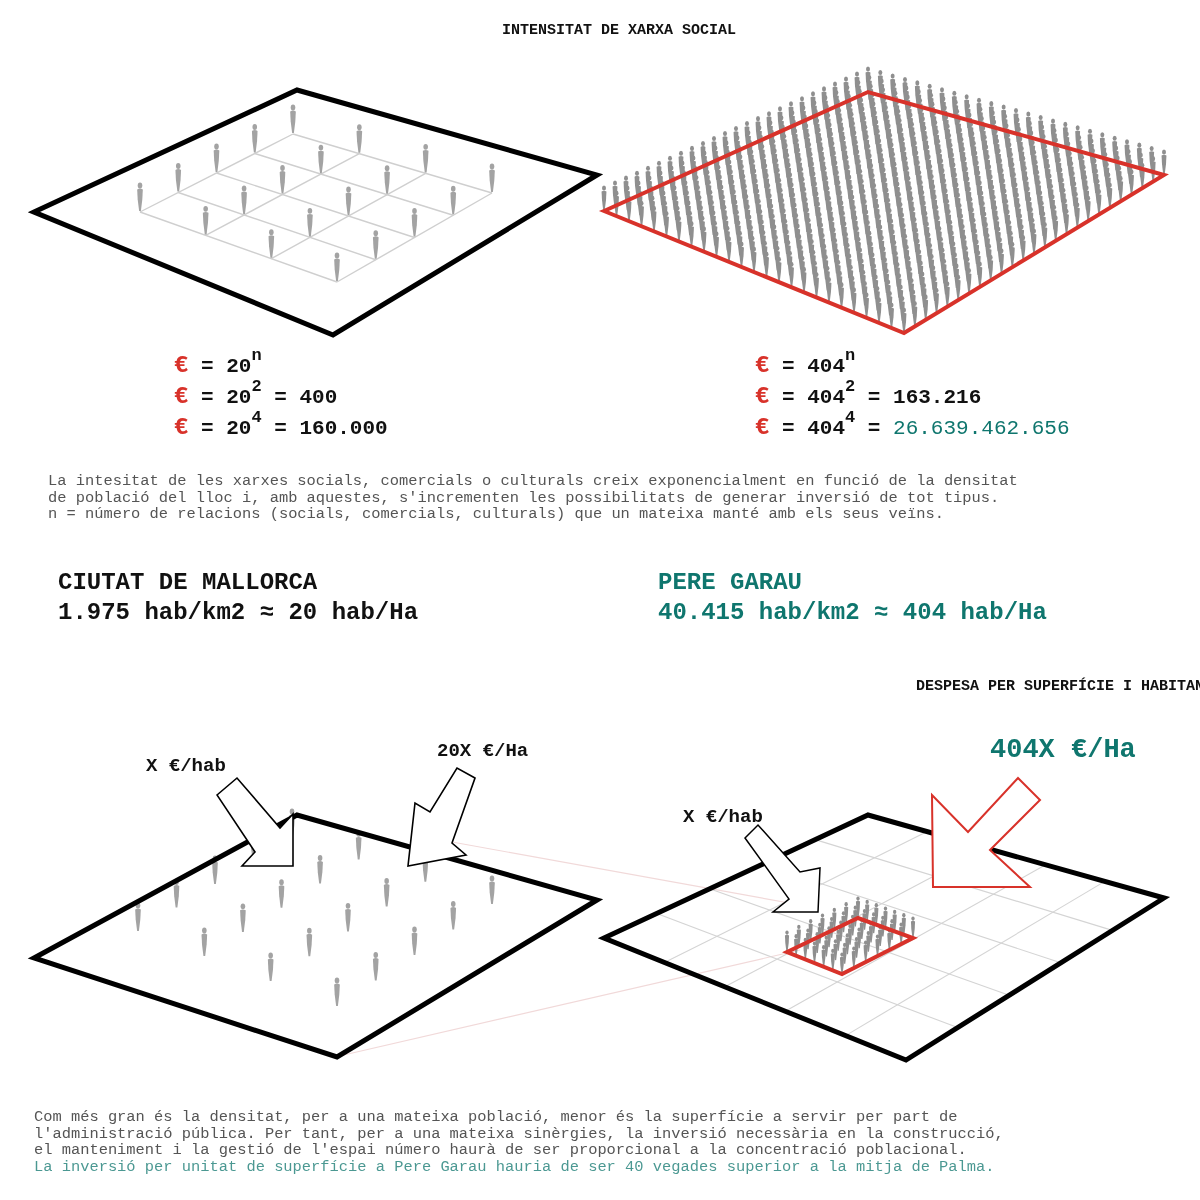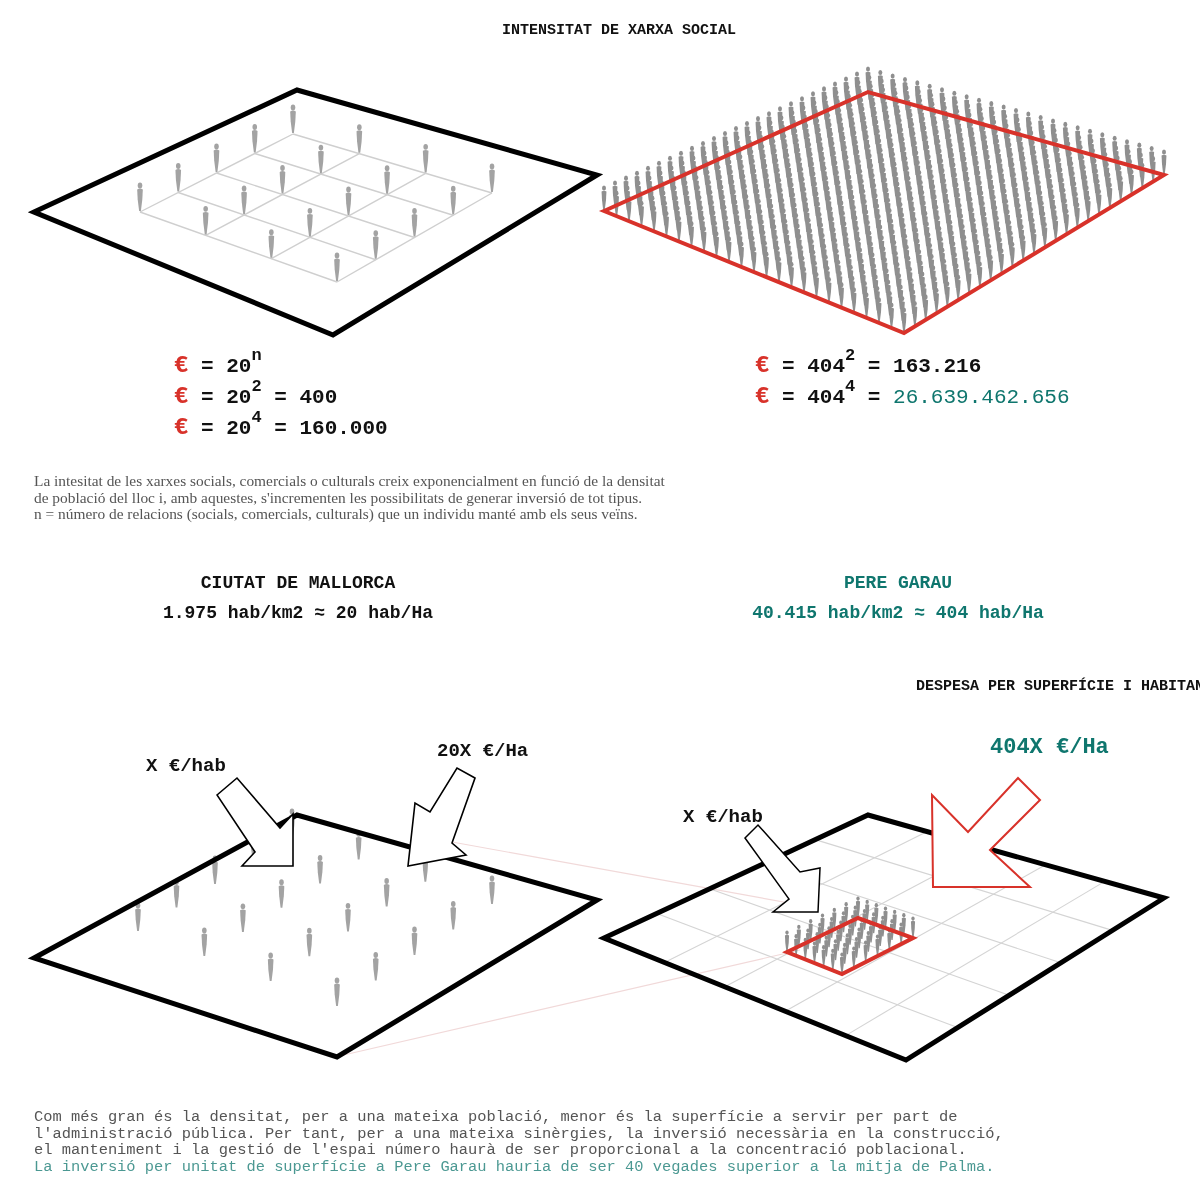--- a/index.html
+++ b/index.html
@@ -19,25 +19,25 @@
     svg { position: absolute; left: 0; top: 0; }
     .formula { font-family: "Liberation Mono", monospace; font-weight: bold; font-size: 21px; line-height: 31px; }
     .formula .row { position: relative; height: 31px; white-space: nowrap; }
     .formula .euro { color: #d8322a; font-size: 24px; }
     .formula sup { font-size: 17px; position: relative; top: -4px; vertical-align: super; line-height: 0; }
     .para {
       font-family: "Liberation Mono", monospace; font-size: 15.4px; line-height: 16.5px; color: #555;
       white-space: nowrap;
     }
     .city {
-      font-family: "Liberation Mono", monospace; font-weight: bold; font-size: 18px; line-height: 30px;
-      text-align: center; white-space: nowrap;
+      font-family: "Liberation Mono", monospace; font-weight: bold; font-size: 24px; line-height: 30px;
+      text-align: left; white-space: nowrap;
     }
     .lbl { font-family: "Liberation Mono", monospace; font-weight: bold; font-size: 19px; white-space: nowrap; }
-    .lbl-big { font-size: 22px; }
+    .lbl-big { font-size: 27px; }
   </style>
 </head>
 <body>
 
 <div class="abs title" style="left:0; width:1188px; top:22px;">INTENSITAT DE XARXA SOCIAL</div>
 
 <svg id="diagrams" width="1200" height="1200" viewBox="0 0 1200 1200">
   <defs>
     <symbol id="person" viewBox="0 0 10 34">
       <ellipse cx="5" cy="4" rx="2.6" ry="3.3" fill="#a3a3a3"></ellipse>
@@ -807,28 +807,29 @@
     </g>
 </svg>
 
 <div class="abs formula" style="left:138px; top:350px;margin-left:36px;">
   <div class="row"><span class="euro">€</span> <span>= 20</span><sup>n</sup></div>
   <div class="row"><span class="euro">€</span> <span>= 20</span><sup>2</sup> <span>= 400</span></div>
   <div class="row"><span class="euro">€</span> <span>= 20</span><sup>4</sup> <span>= 160.000</span></div>
 </div>
 
 <div class="abs formula" style="left:755px; top:350px;">
+  <div class="row"><span class="euro">€</span> <span>= 404</span><sup>n</sup></div>
   <div class="row"><span class="euro">€</span> <span>= 404</span><sup>2</sup> <span>= 163.216</span></div>
   <div class="row"><span class="euro">€</span> <span>= 404</span><sup>4</sup> <span>= </span><span class="red" style="font-weight:normal;">26.639.462.656</span></div>
 </div>
 
-<div class="abs para" style="left:34px; top:473px;font-family:Liberation Serif, serif;">
+<div class="abs para" style="left:48px; top:473px;">
   <div>La intesitat de les xarxes socials, comercials o culturals creix exponencialment en funció de la densitat</div>
   <div>de població del lloc i, amb aquestes, s'incrementen les possibilitats de generar inversió de tot tipus.</div>
-  <div>n = número de relacions (socials, comercials, culturals) que un individu manté amb els seus veïns.</div>
+  <div>n = número de relacions (socials, comercials, culturals) que un mateixa manté amb els seus veïns.</div>
 </div>
 
 <div class="abs city" style="left:58px; width:480px; top:568px;">
   <div>CIUTAT DE MALLORCA</div>
   <div>1.975 hab/km2 ≈ 20 hab/Ha</div>
 </div>
 <div class="abs city red" style="left:658px; width:480px; top:568px;">
   <div>PERE GARAU</div>
   <div>40.415 hab/km2 ≈ 404 hab/Ha</div>
 </div>

